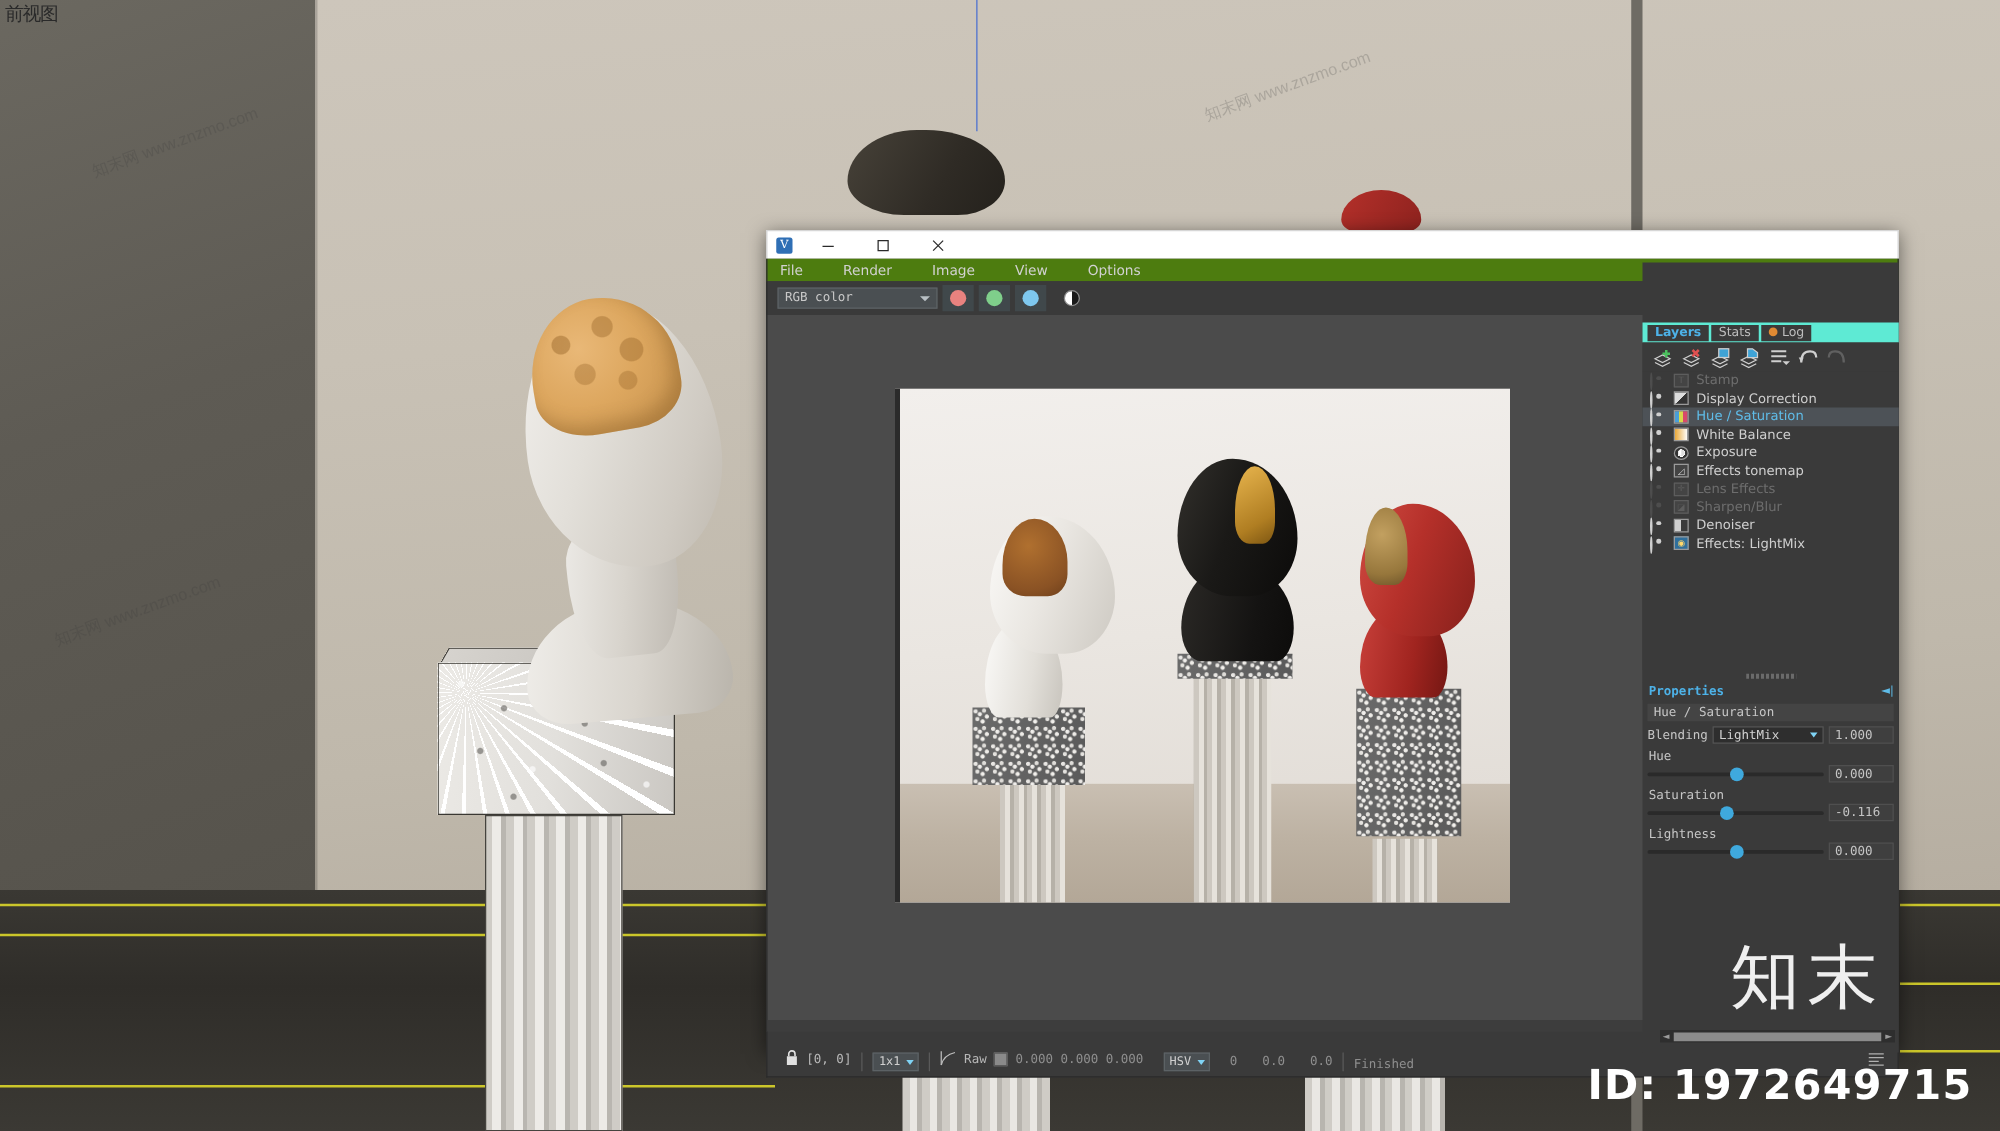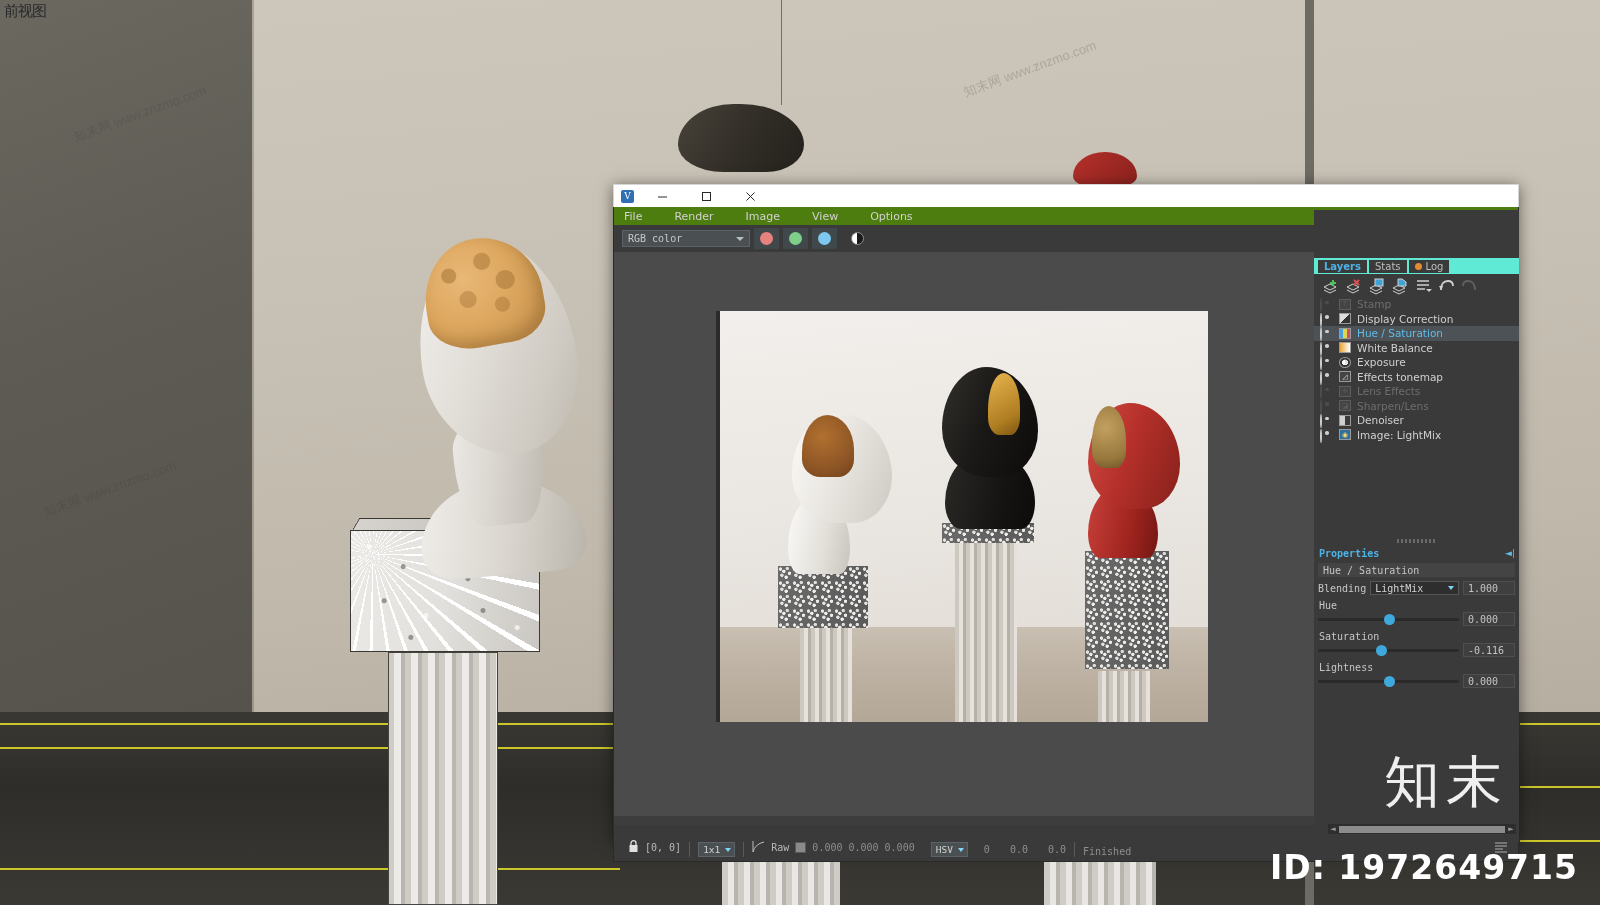--- a/index.html
+++ b/index.html
@@ -718,31 +718,31 @@
       <span>Effects tonemap</span>
     </div>
     <div class="layer-row disabled">
       <span class="eye"><span class="eye-shape"></span></span>
       <span class="lico">✛</span>
       <span>Lens Effects</span>
     </div>
     <div class="layer-row disabled">
       <span class="eye"><span class="eye-shape"></span></span>
       <span class="lico">◪</span>
-      <span>Sharpen/Lens</span>
+      <span>Sharpen/Blur</span>
     </div>
     <div class="layer-row">
       <span class="eye"><span class="eye-shape"></span></span>
       <span class="lico" style="background:linear-gradient(90deg,#cfcfcf 50%,#3a3a3a 50%)"></span>
       <span>Denoiser</span>
     </div>
     <div class="layer-row">
       <span class="eye"><span class="eye-shape"></span></span>
       <span class="lico" style="background:#2f6f9c;color:#ffd86b">◉</span>
-      <span>Image: LightMix</span>
+      <span>Effects: LightMix</span>
     </div>
     <div class="layer-empty" style="height:94px"></div>
   </div>
 
   <div class="dock-splitter">
       <div class="grip"></div>
     </div>
 
   <div class="props-header">
     <span class="props-title">Properties</span>

